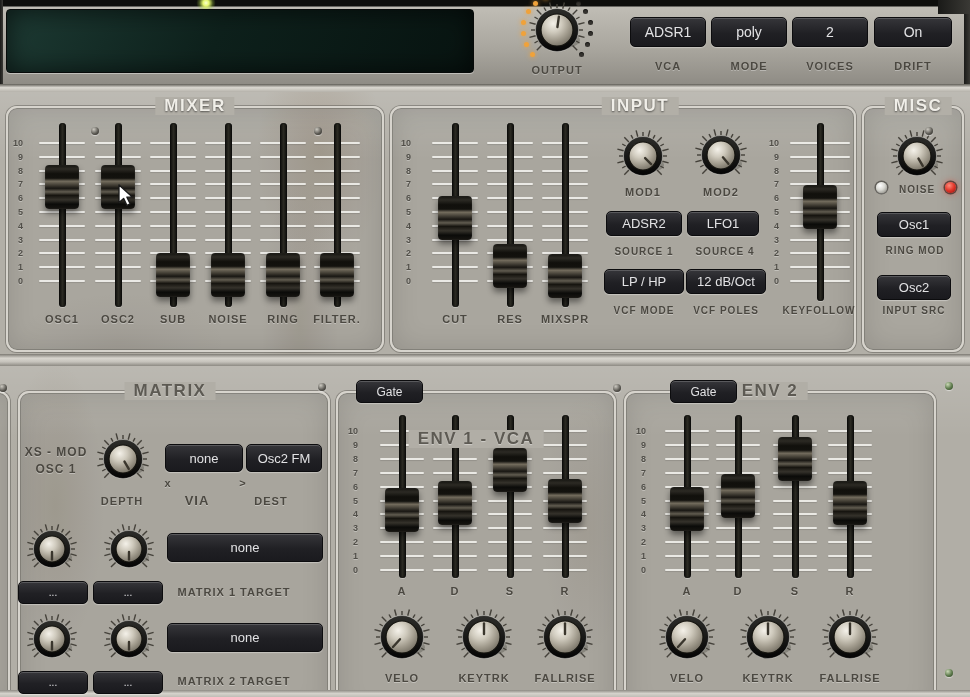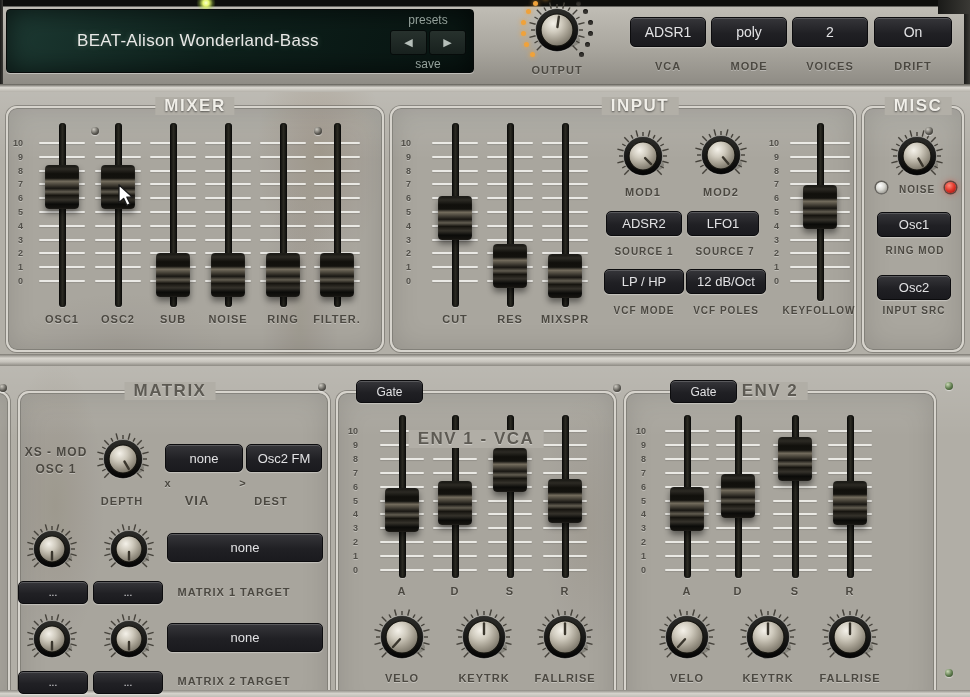--- a/index.html
+++ b/index.html
@@ -93,33 +93,20 @@
       <stop offset="0%" stop-color="#2d2d2a"></stop>
       <stop offset="100%" stop-color="#040404"></stop>
     </linearGradient>
   </defs>
 </svg>
 
 <div id="root">
   <div class="topbar">
     <div class="glowdot"></div>
     <div class="lcd">
-      <div class="preset-name">BEAT-Alison Wonderland-Bass</div>
-      <div class="preset-ctl">
-        <div class="pc-label">presets</div>
-        <div class="pc-arrows">
-          <div class="pc-btn">
-              <span>◀</span>
-            </div>
-          <div class="pc-btn">
-              <span>▶</span>
-            </div>
-        </div>
-        <div class="pc-label">save</div>
-      </div>
     </div>
     <div class="stencil outlabel">OUTPUT</div>
     <div class="edge-sliver" style="left:0;top:0;width:3px;height:84px"></div>
     <div class="edge-sliver" style="left:964px;top:0;width:6px;height:84px"></div>
     <div class="edge-sliver" style="left:938px;top:0;width:32px;height:14px"></div>
   </div>
   <div class="midrow"></div>
   <div class="botrow"></div>
   <div class="seam s1"></div>
   <div class="seam s2"></div>
@@ -380,21 +367,21 @@
     <circle cx="27" cy="27" r="19.5" fill="url(#ringG)" stroke="rgba(250,250,244,0.3)" stroke-width="1"></circle>
     <circle cx="27" cy="27" r="14" fill="url(#capG)" stroke="#15140f" stroke-width="1.2"></circle>
     <g transform="rotate(140 27 27)">
           <line x1="27" y1="15.5" x2="27" y2="24" stroke="#3a362d" stroke-width="2.4" stroke-linecap="round"></line>
         </g>
   </svg></div>
     <div class="stencil" style="position: absolute; left: 651px; top: 184px; width: 140px; font-size: 11px;">MOD2</div>
     <div class="btn" style="position: absolute; left: 606px; top: 211px; width: 76px; height: 25px; font-size: 13px;">ADSR2</div>
     <div class="stencil" style="position: absolute; left: 574px; top: 244px; width: 140px; font-size: 10px;">SOURCE 1</div>
     <div class="btn" style="position: absolute; left: 687px; top: 211px; width: 72px; height: 25px; font-size: 13px;">LFO1</div>
-    <div class="stencil" style="position: absolute; left: 655px; top: 244px; width: 140px; font-size: 10px;">SOURCE 7</div>
+    <div class="stencil" style="position: absolute; left: 655px; top: 244px; width: 140px; font-size: 10px;">SOURCE 4</div>
     <div class="btn" style="position: absolute; left: 604px; top: 269px; width: 80px; height: 25px; font-size: 13px;">LP / HP</div>
     <div class="stencil" style="position: absolute; left: 574px; top: 303px; width: 140px; font-size: 10px;">VCF MODE</div>
     <div class="btn" style="position: absolute; left: 686px; top: 269px; width: 80px; height: 25px; font-size: 13px;">12 dB/Oct</div>
     <div class="stencil" style="position: absolute; left: 656px; top: 303px; width: 140px; font-size: 10px;">VCF POLES</div>
     <div class="sc-num" style="position: absolute; left: 759px; top: 138px; width: 20px;">10</div>
     <div class="sc-num" style="position: absolute; left: 759px; top: 151.8px; width: 20px;">9</div>
     <div class="sc-num" style="position: absolute; left: 759px; top: 165.6px; width: 20px;">8</div>
     <div class="sc-num" style="position: absolute; left: 759px; top: 179.4px; width: 20px;">7</div>
     <div class="sc-num" style="position: absolute; left: 759px; top: 193.2px; width: 20px;">6</div>
     <div class="sc-num" style="position: absolute; left: 759px; top: 207px; width: 20px;">5</div>

